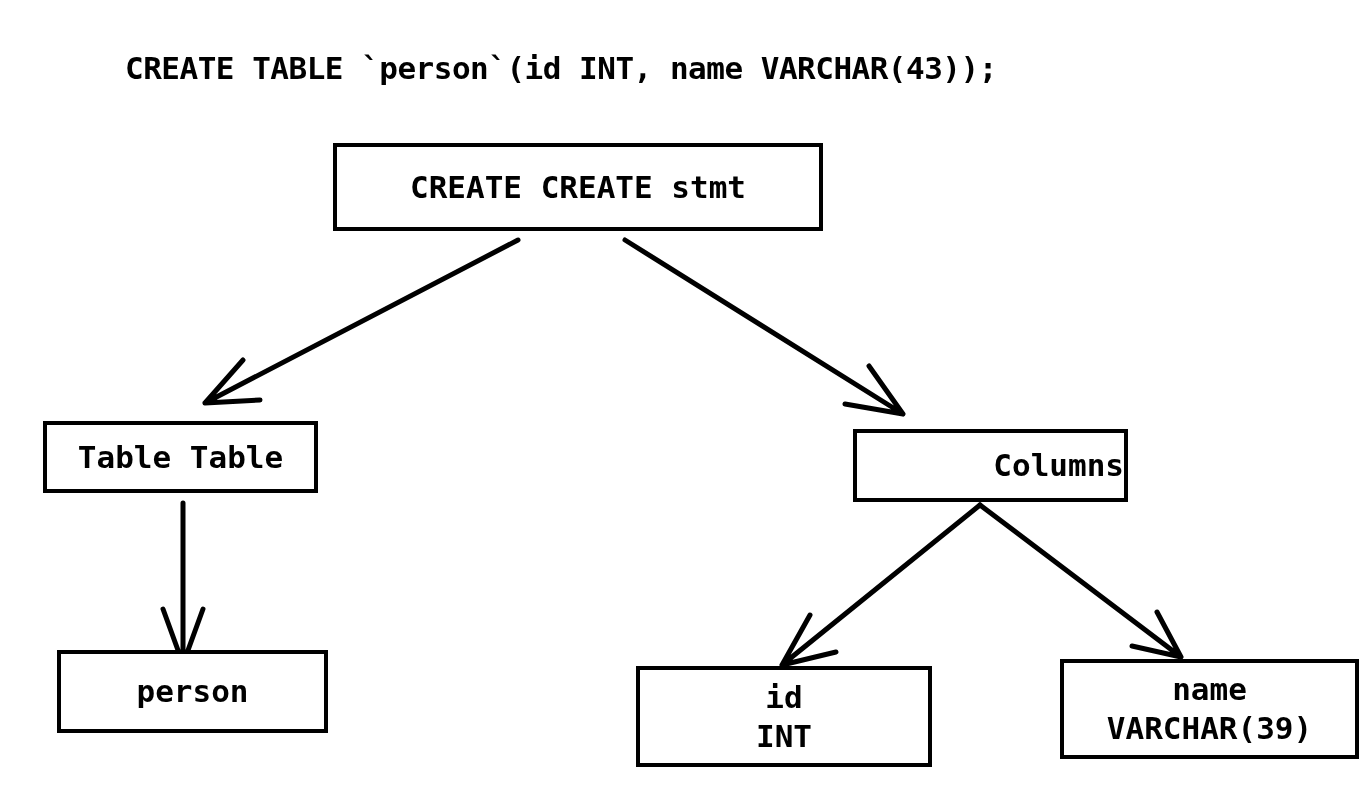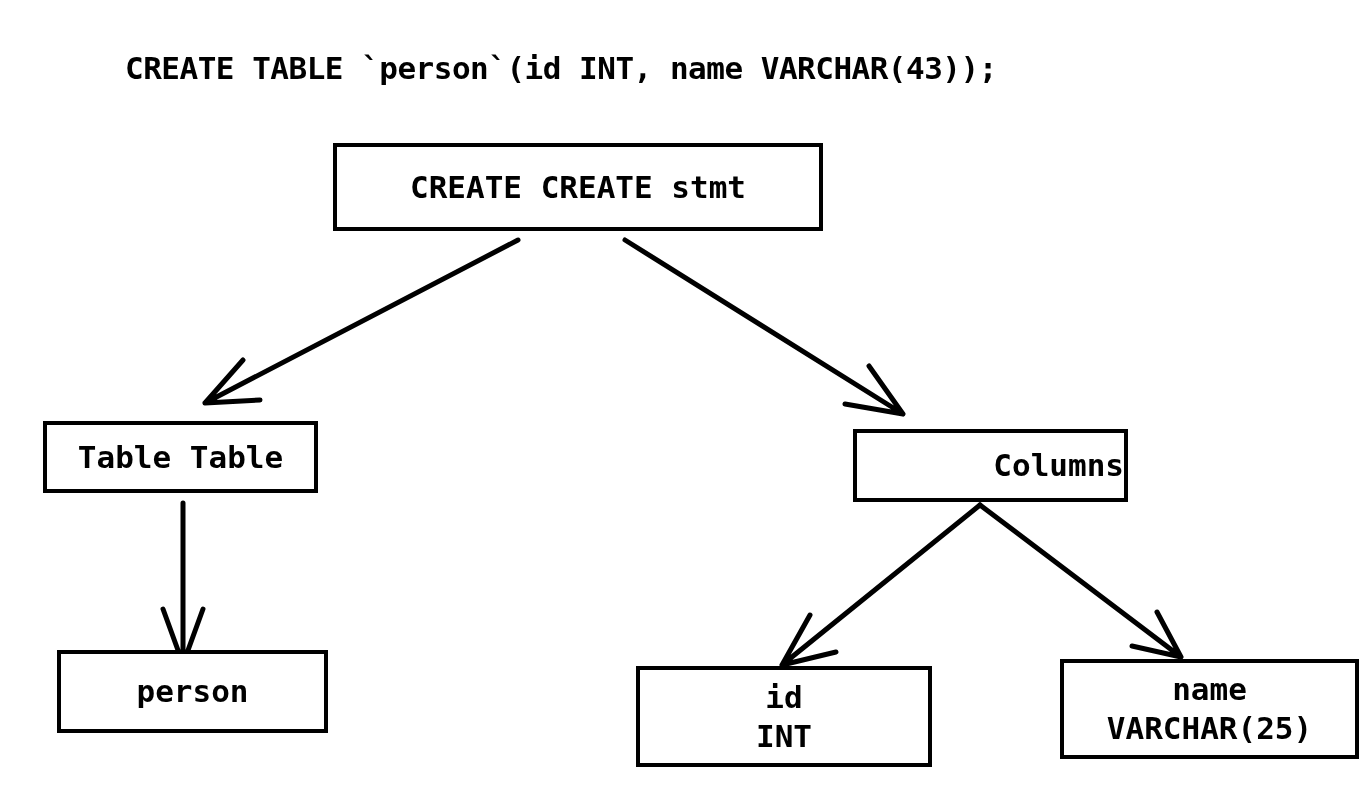--- a/index.html
+++ b/index.html
@@ -97,16 +97,16 @@
     <span>person</span>
   </div>
 
   <div class="node node-id">
     <span>id</span>
     <span>INT</span>
   </div>
 
   <div class="node node-name">
     <span>name</span>
-    <span>VARCHAR(25)</span>
+    <span>VARCHAR(39)</span>
   </div>
 
 </div>
 
 </body></html>

